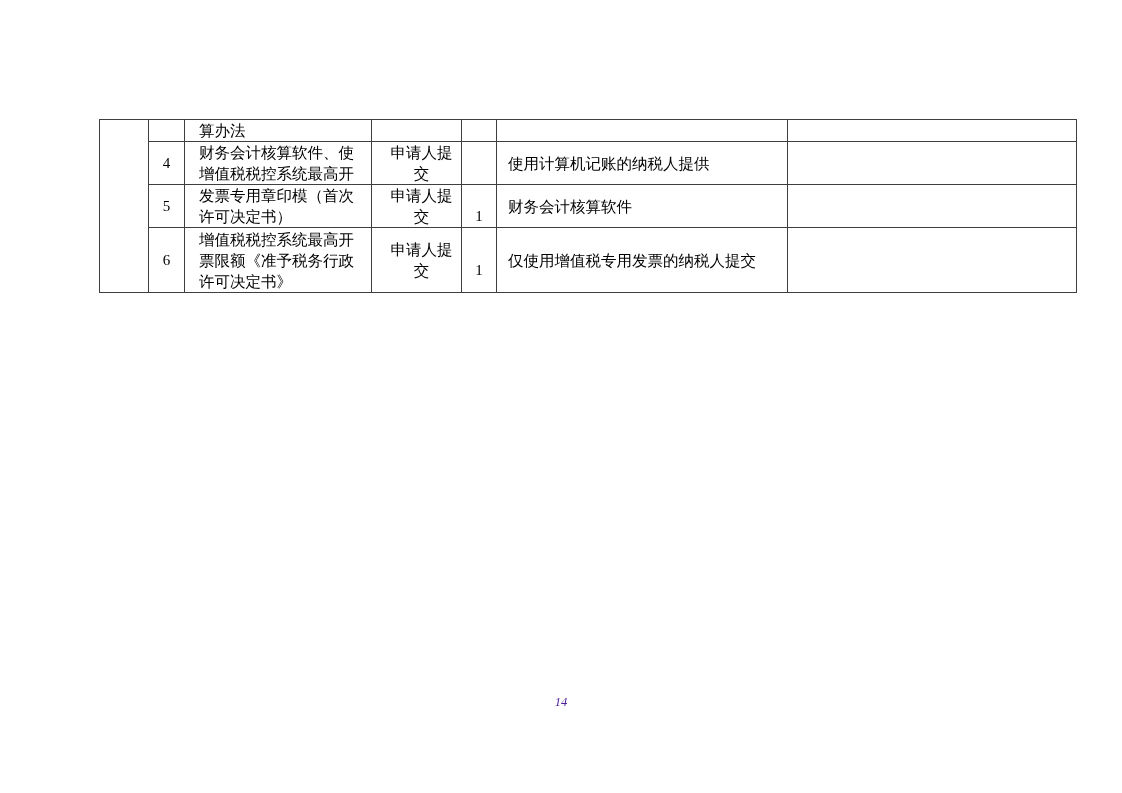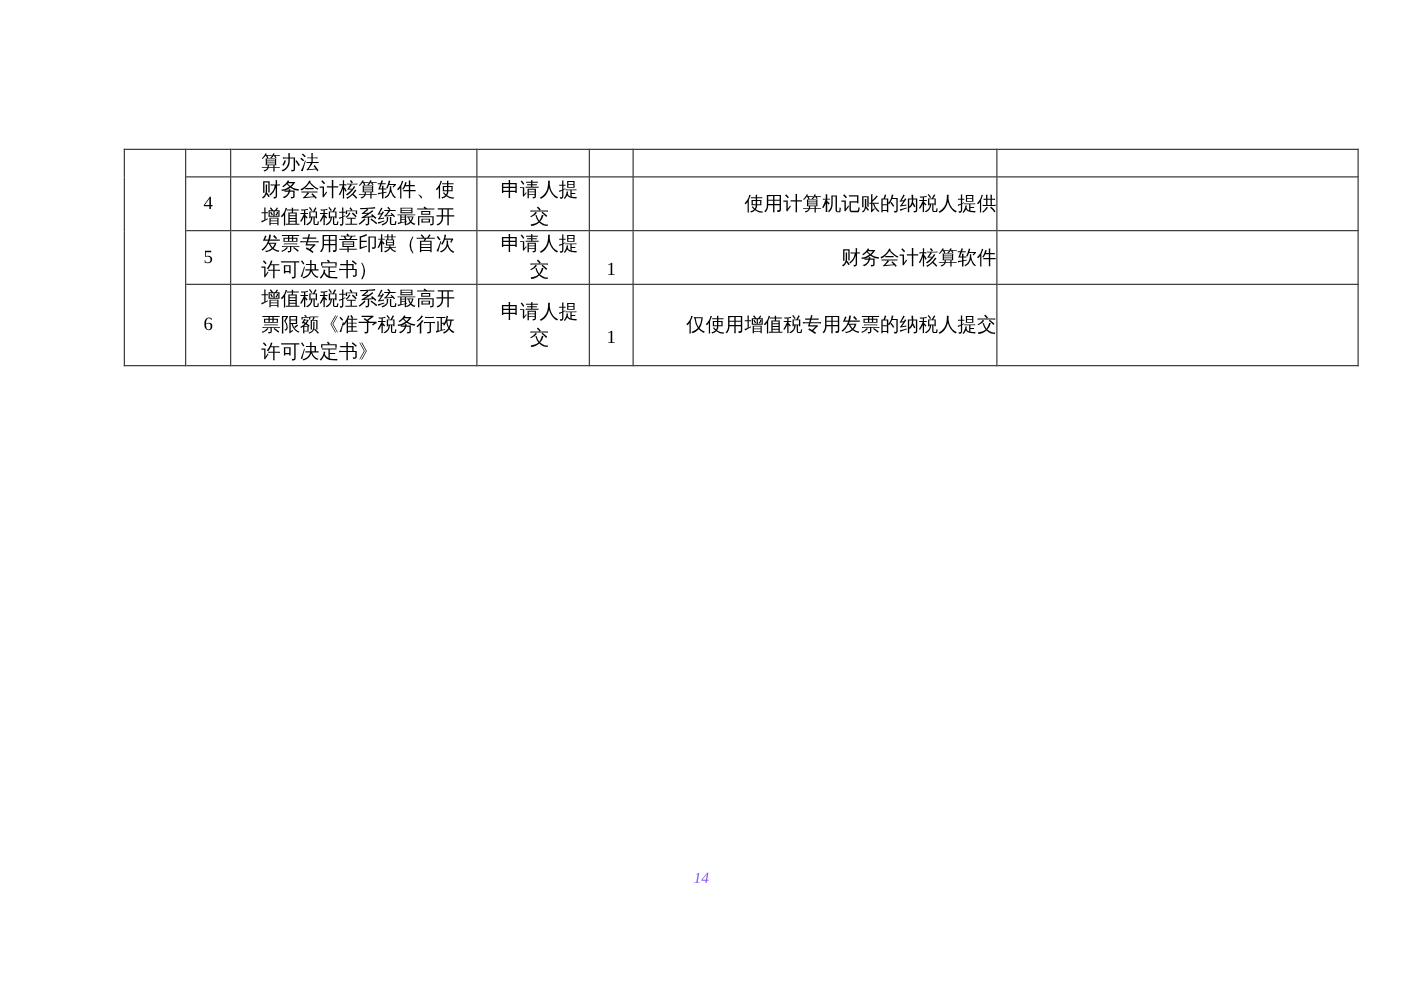--- a/index.html
+++ b/index.html
@@ -46,47 +46,47 @@
   tr.r2 { height: 43px; }
   tr.r3 { height: 65px; }
   
   td.num {
     text-align: center;
     font-size: 15px;
     font-family: "Liberation Serif", "DejaVu Serif", serif;
   }
   td.mat {
     text-align: left;
-    padding-left: 24px;
+    padding-left: 14px;
     padding-right: 2px;
     margin-left: 12px;
   }
   td.sub {
     text-align: center;
     padding-left: 10px;
   }
   td.cop {
     text-align: center;
     font-size: 15px;
   }
   
   td.cop.spacer::before { content: "\A"; }
   td.rem {
-    text-align: right;
+    text-align: left;
     padding-left: 11px;
   }
   .page-number {
     position: absolute;
     left: 0;
     right: 0;
     top: 695px;
     text-align: center;
     font-size: 12.5px;
     font-family: "Liberation Serif", "DejaVu Serif", serif;
-    color: #8b5cf6;
+    color: #4c1d95;
     font-style: italic;
   }
 </style>
 </head>
 <body>
 
 <table class="doc-table">
   <tbody>
     <tr class="r0">
       <td class="ca" rowspan="4"></td>

